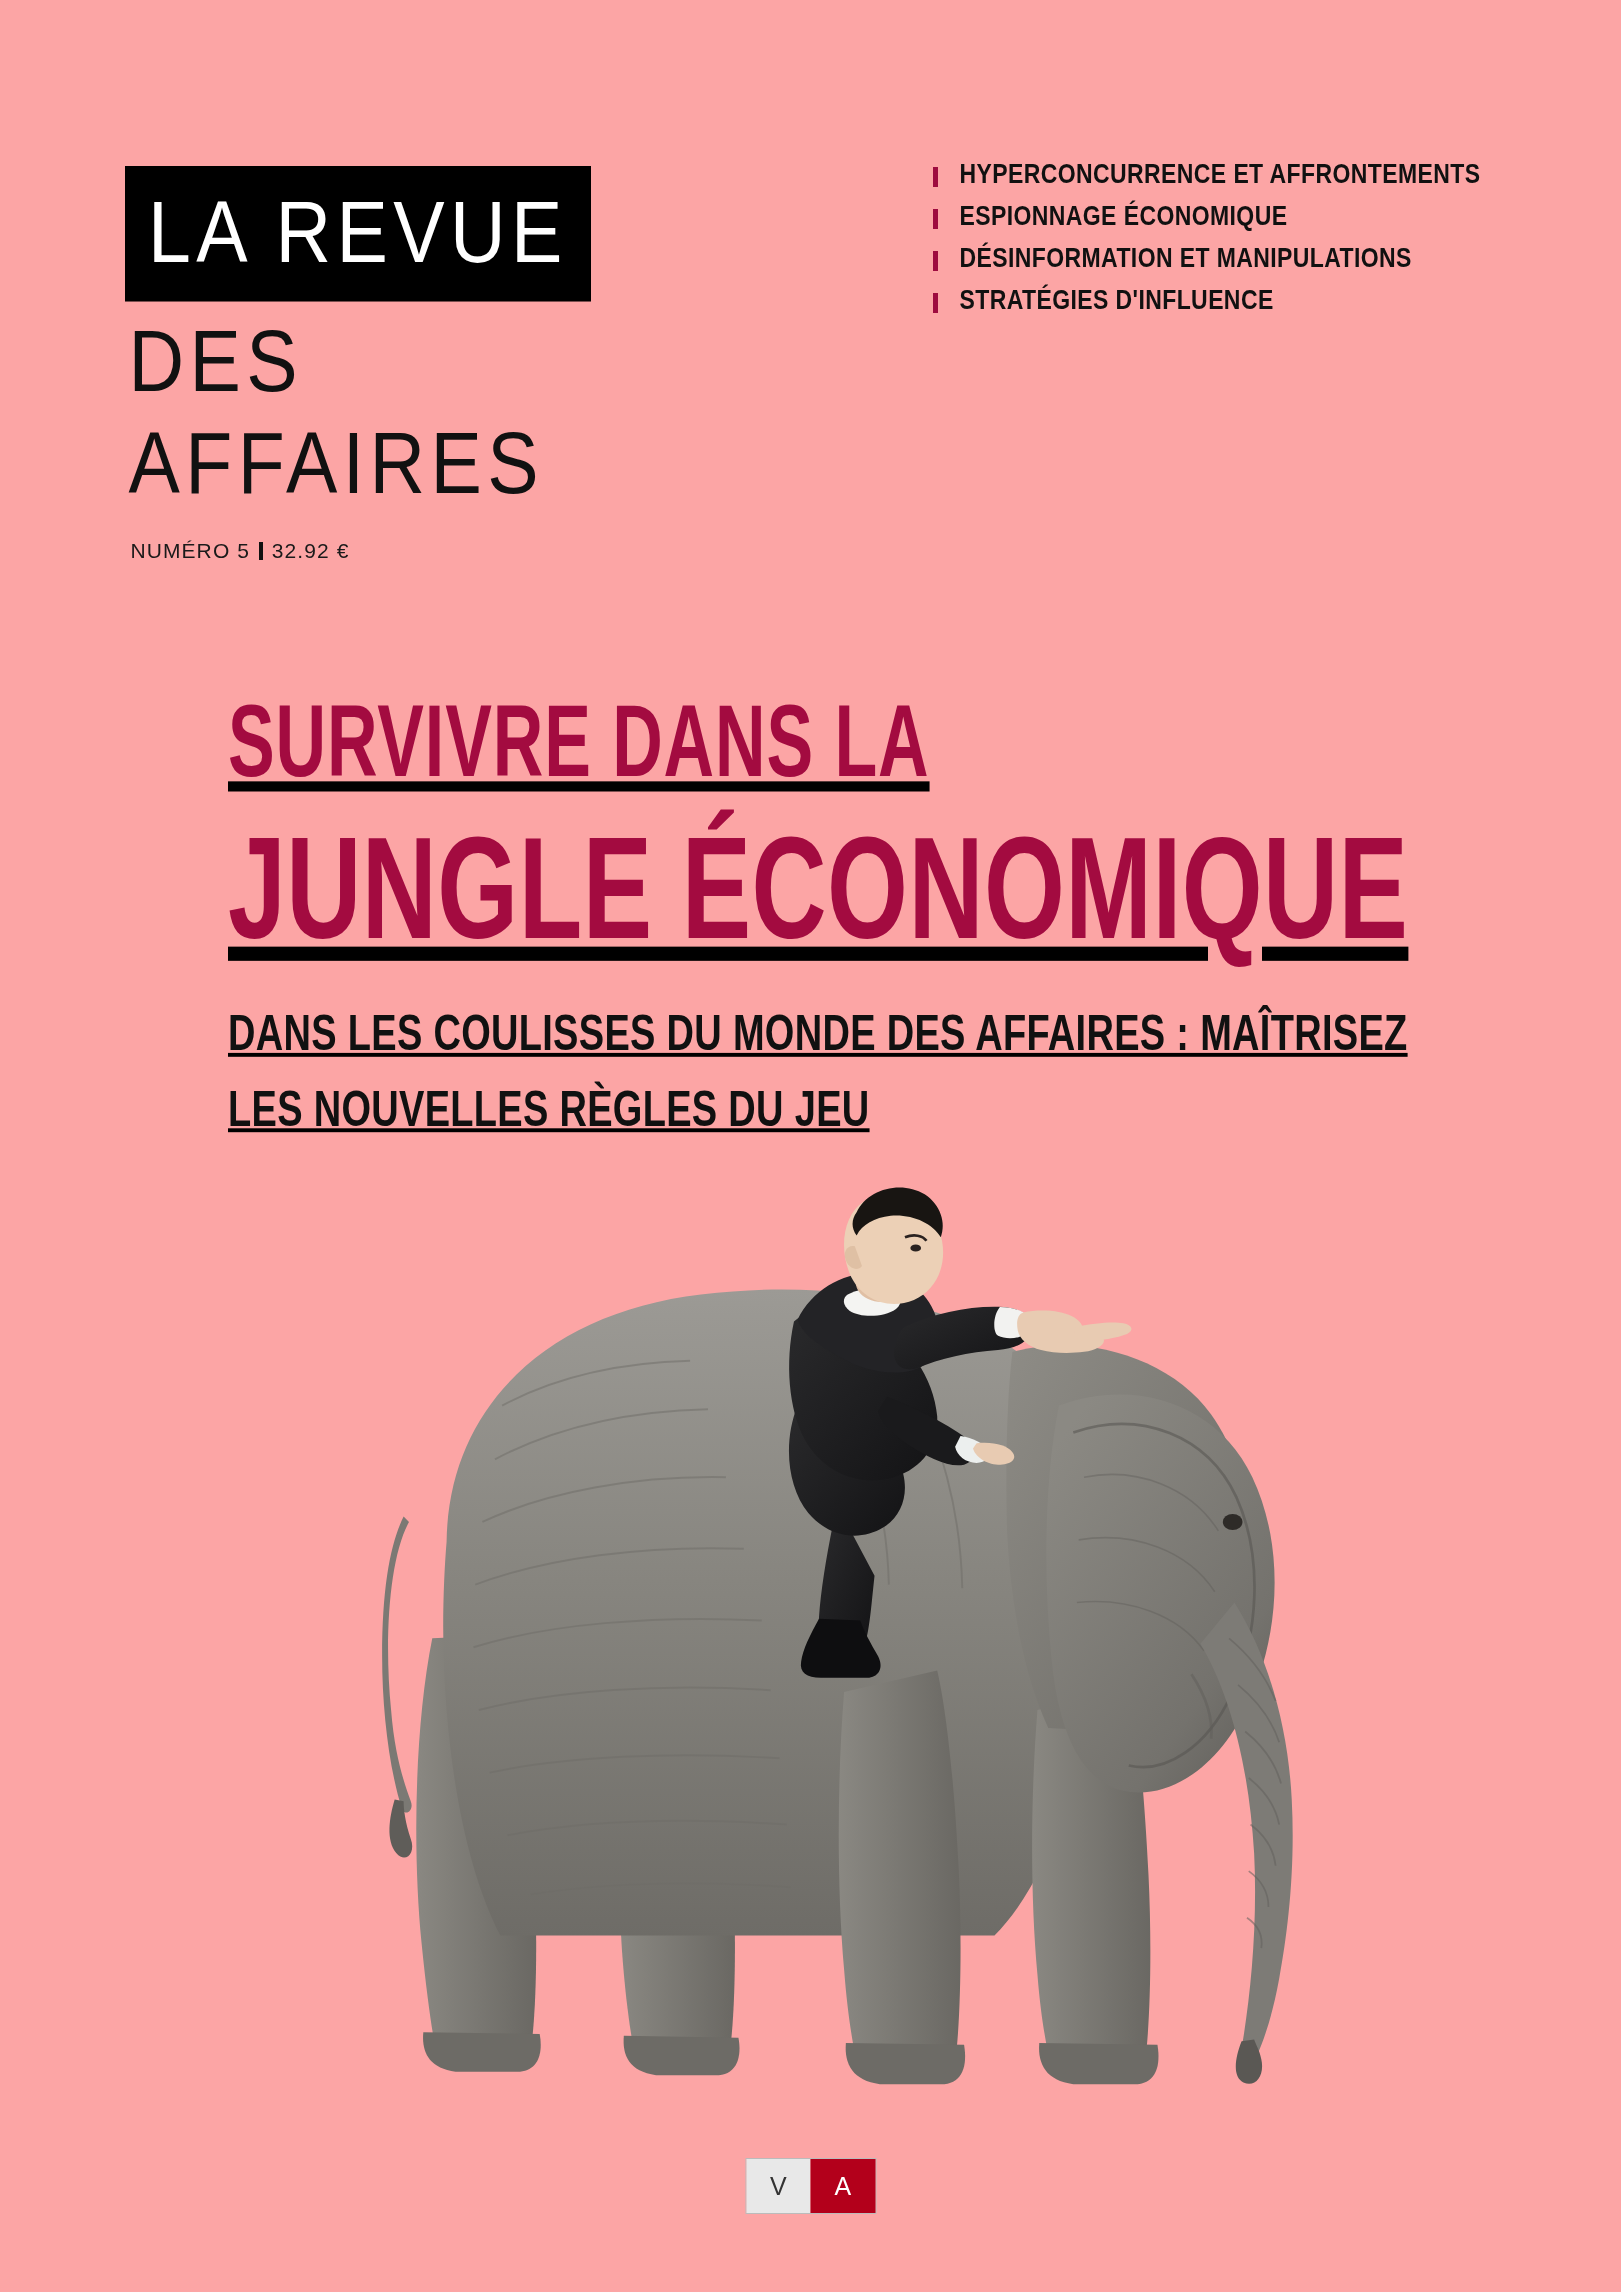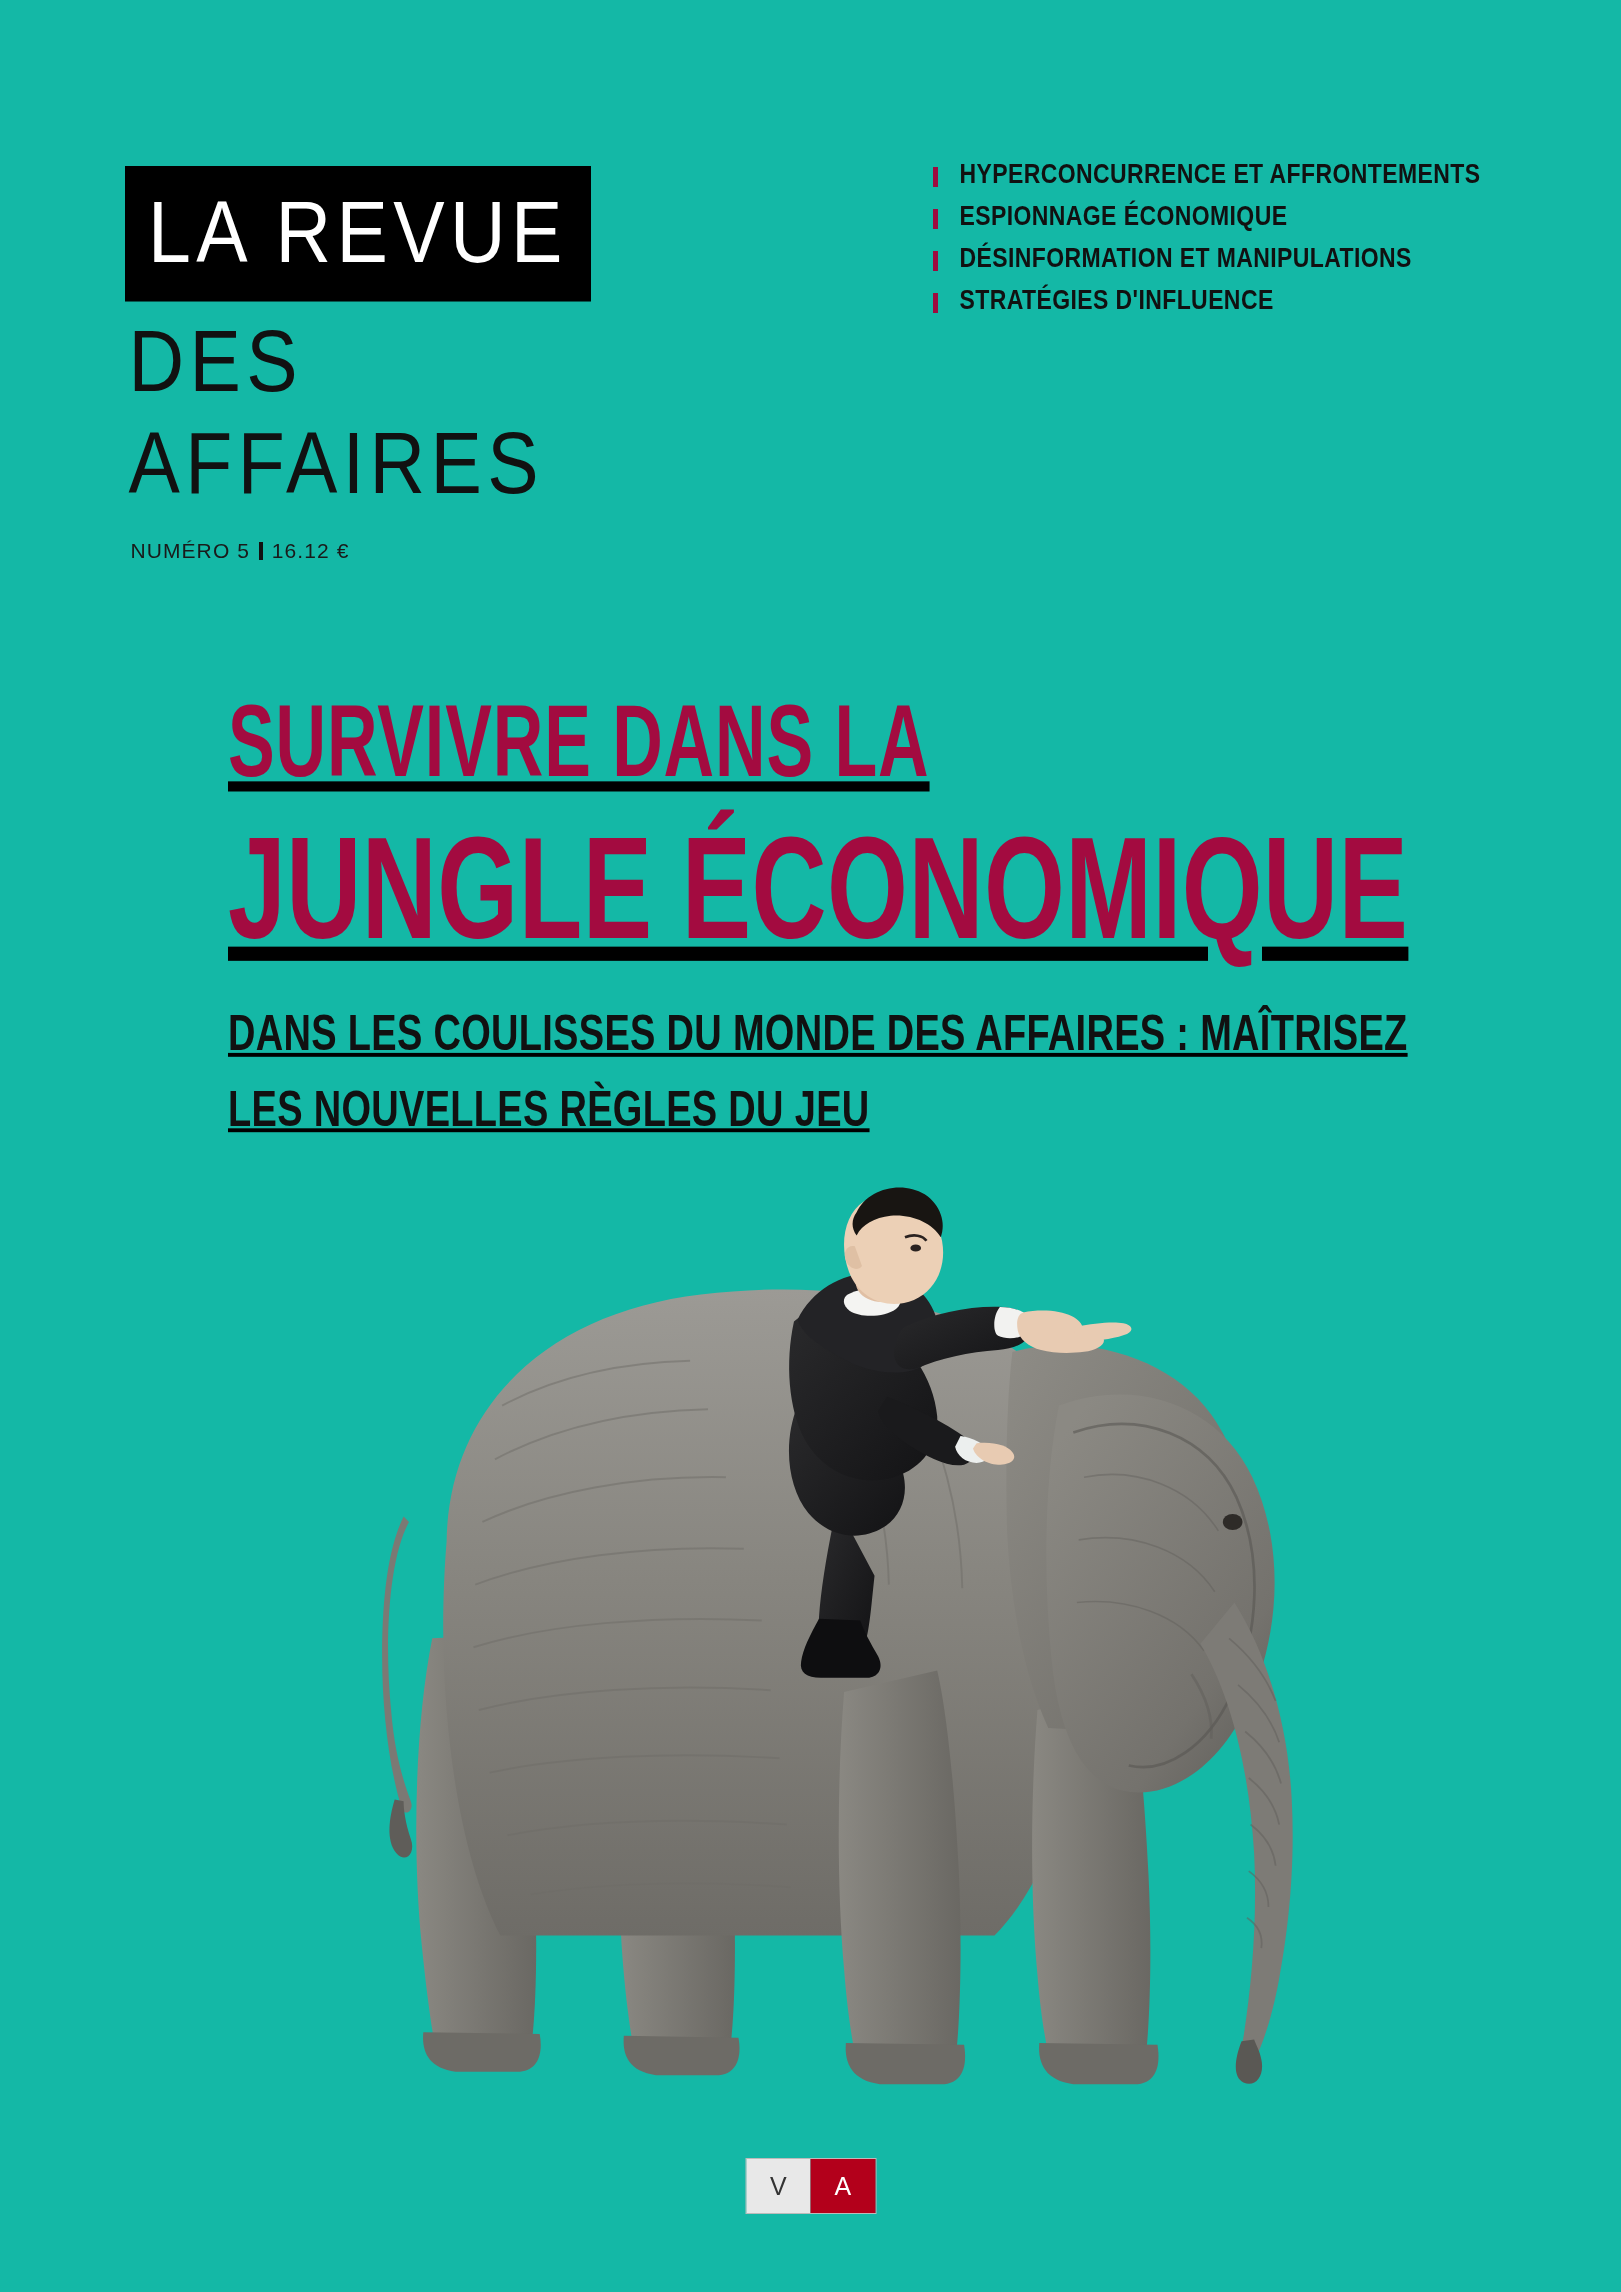--- a/index.html
+++ b/index.html
@@ -7,21 +7,21 @@
     width: 1621px;
     height: 2293px;
     background: #ffffff;
     font-family: "Liberation Sans", sans-serif;
     overflow: hidden;
   }
   .cover {
     position: relative;
     width: 1621px;
     height: 2293px;
-    background: #14b8a6;
+    background: #fca5a5;
   }
 
   
   .masthead {
     position: absolute;
     left: 125px;
     top: 166px;
     width: 573px;
   }
   .masthead-line1 {
@@ -179,21 +179,21 @@
 <body>
 
 <div class="cover">
 
   <div class="masthead">
     <div class="masthead-line1">LA REVUE</div>
     <div class="masthead-line2">DES AFFAIRES</div>
     <div class="issue-line">
       <span>NUMÉRO 5</span>
       <span class="issue-sep"></span>
-      <span>16.12 €</span>
+      <span>32.92 €</span>
     </div>
   </div>
 
   <div class="topics">
     <div class="topic">
       <span class="topic-bullet"></span>
       <span class="topic-label">HYPERCONCURRENCE ET AFFRONTEMENTS</span>
     </div>
     <div class="topic">
       <span class="topic-bullet"></span>

